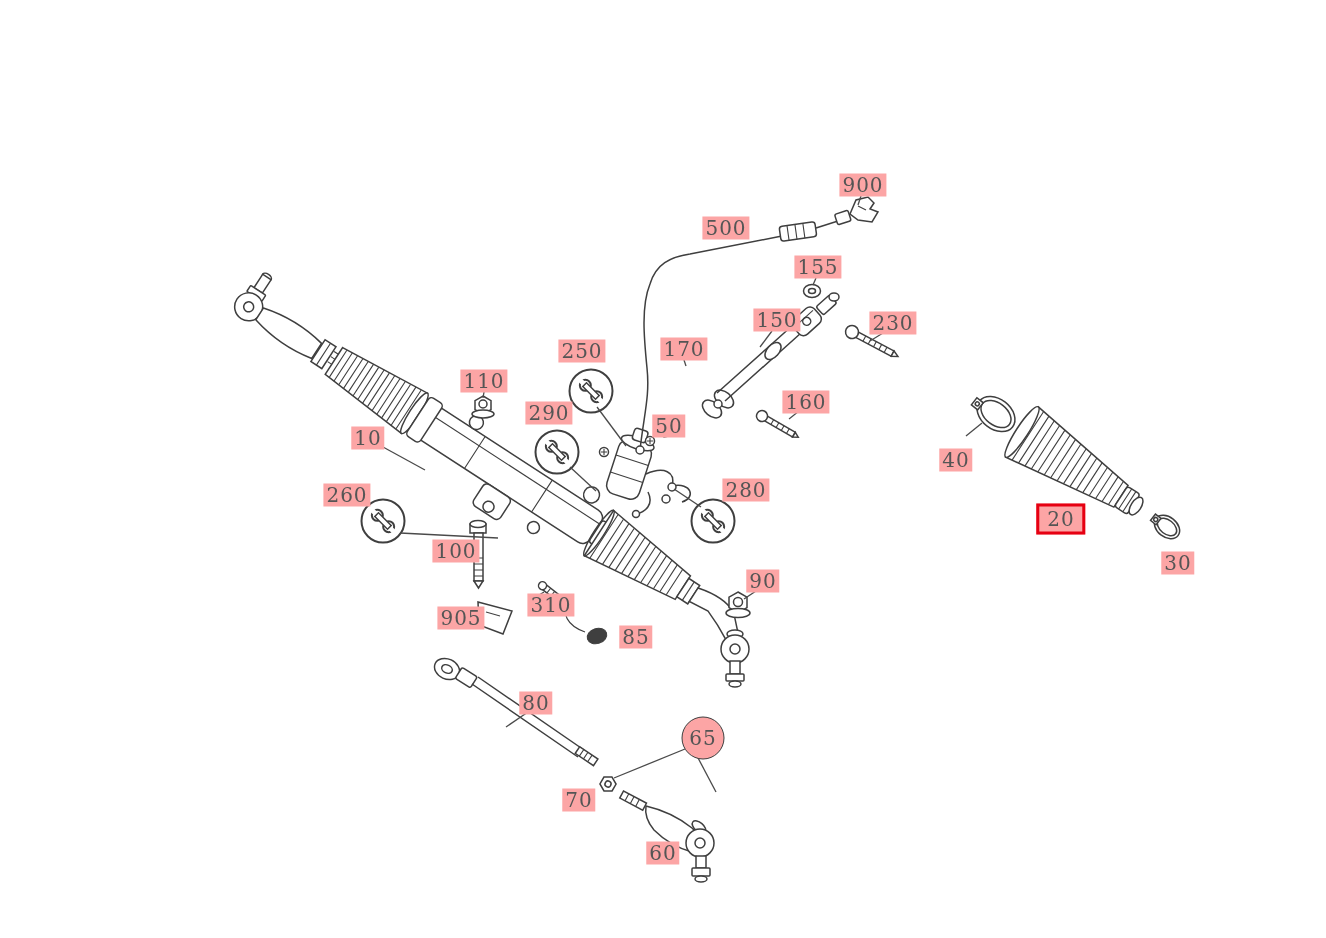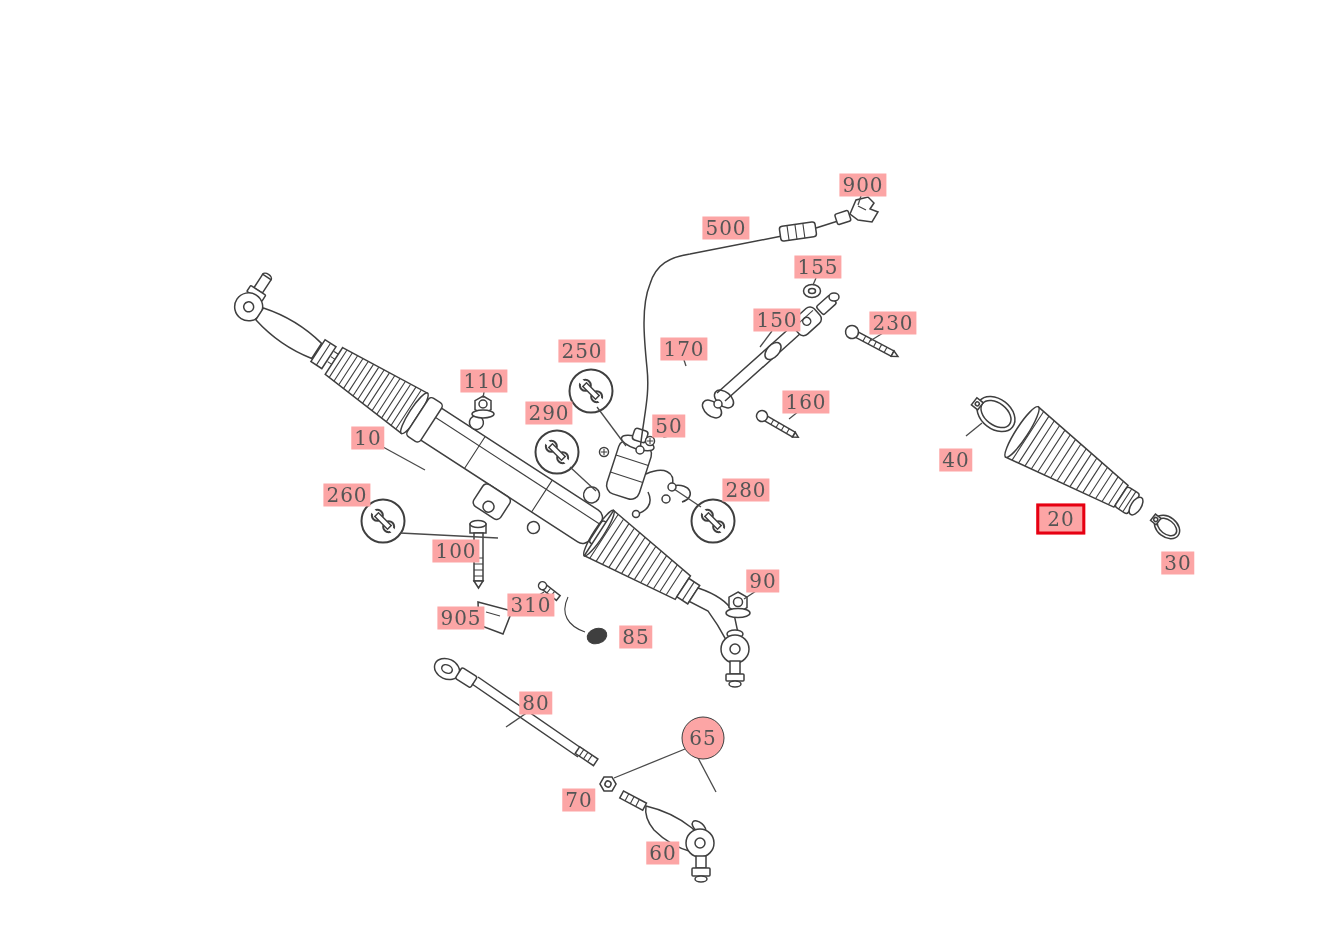--- a/index.html
+++ b/index.html
@@ -305,18 +305,18 @@
       <div class="part-label" style="left: 484px; top: 381px;">110</div>
       <div class="part-label" style="left: 777px; top: 320px;">150</div>
       <div class="part-label" style="left: 818px; top: 267px;">155</div>
       <div class="part-label" style="left: 806px; top: 402px;">160</div>
       <div class="part-label" style="left: 684px; top: 349px;">170</div>
       <div class="part-label" style="left: 893px; top: 323px;">230</div>
       <div class="part-label" style="left: 582px; top: 351px;">250</div>
       <div class="part-label" style="left: 347px; top: 495px;">260</div>
       <div class="part-label" style="left: 746px; top: 490px;">280</div>
       <div class="part-label" style="left: 549px; top: 413px;">290</div>
-      <div class="part-label" style="left: 531px; top: 605px;">310</div>
+      <div class="part-label" style="left: 551px; top: 605px;">310</div>
       <div class="part-label" style="left: 726px; top: 228px;">500</div>
       <div class="part-label" style="left: 863px; top: 185px;">900</div>
       <div class="part-label" style="left: 461px; top: 618px;">905</div>
     </div>
 </div>
 
 </body></html>

